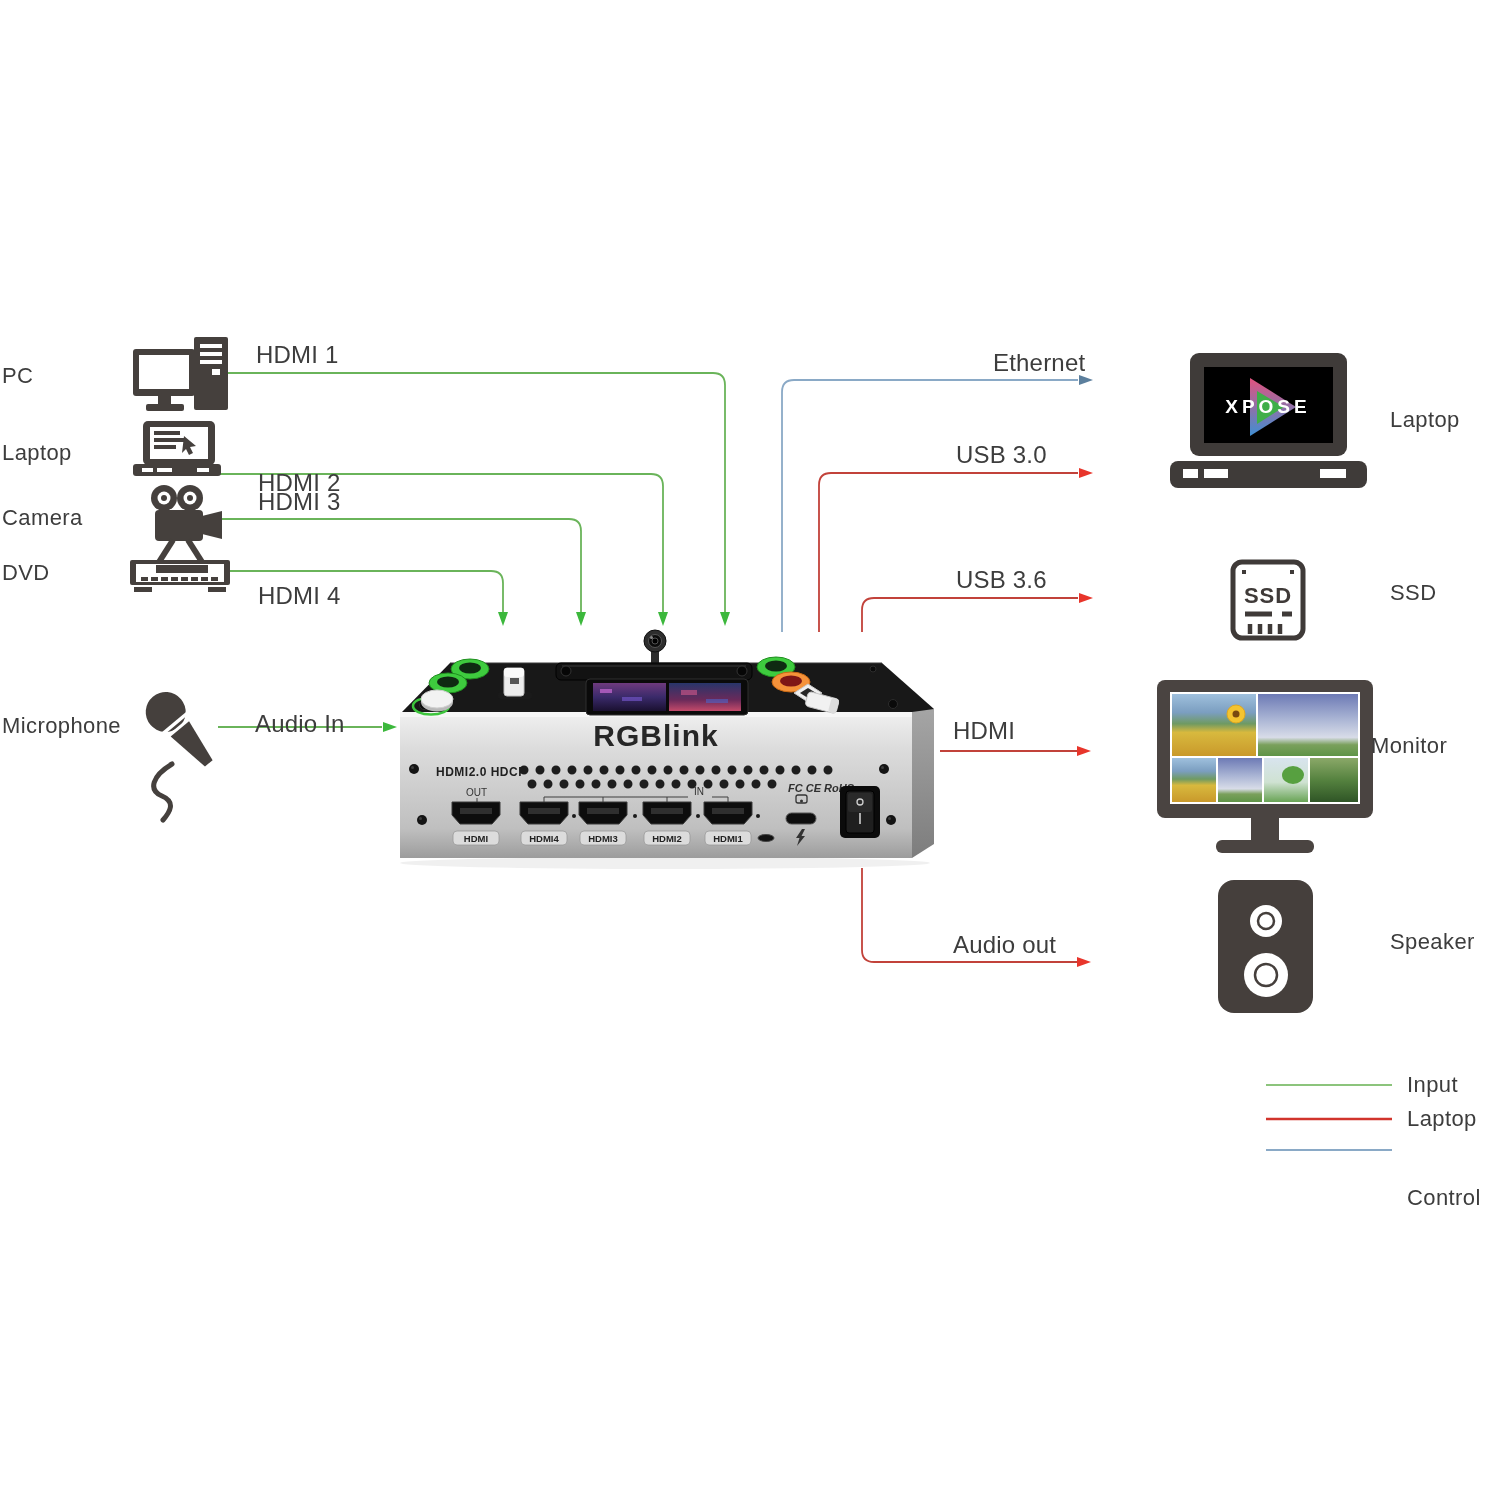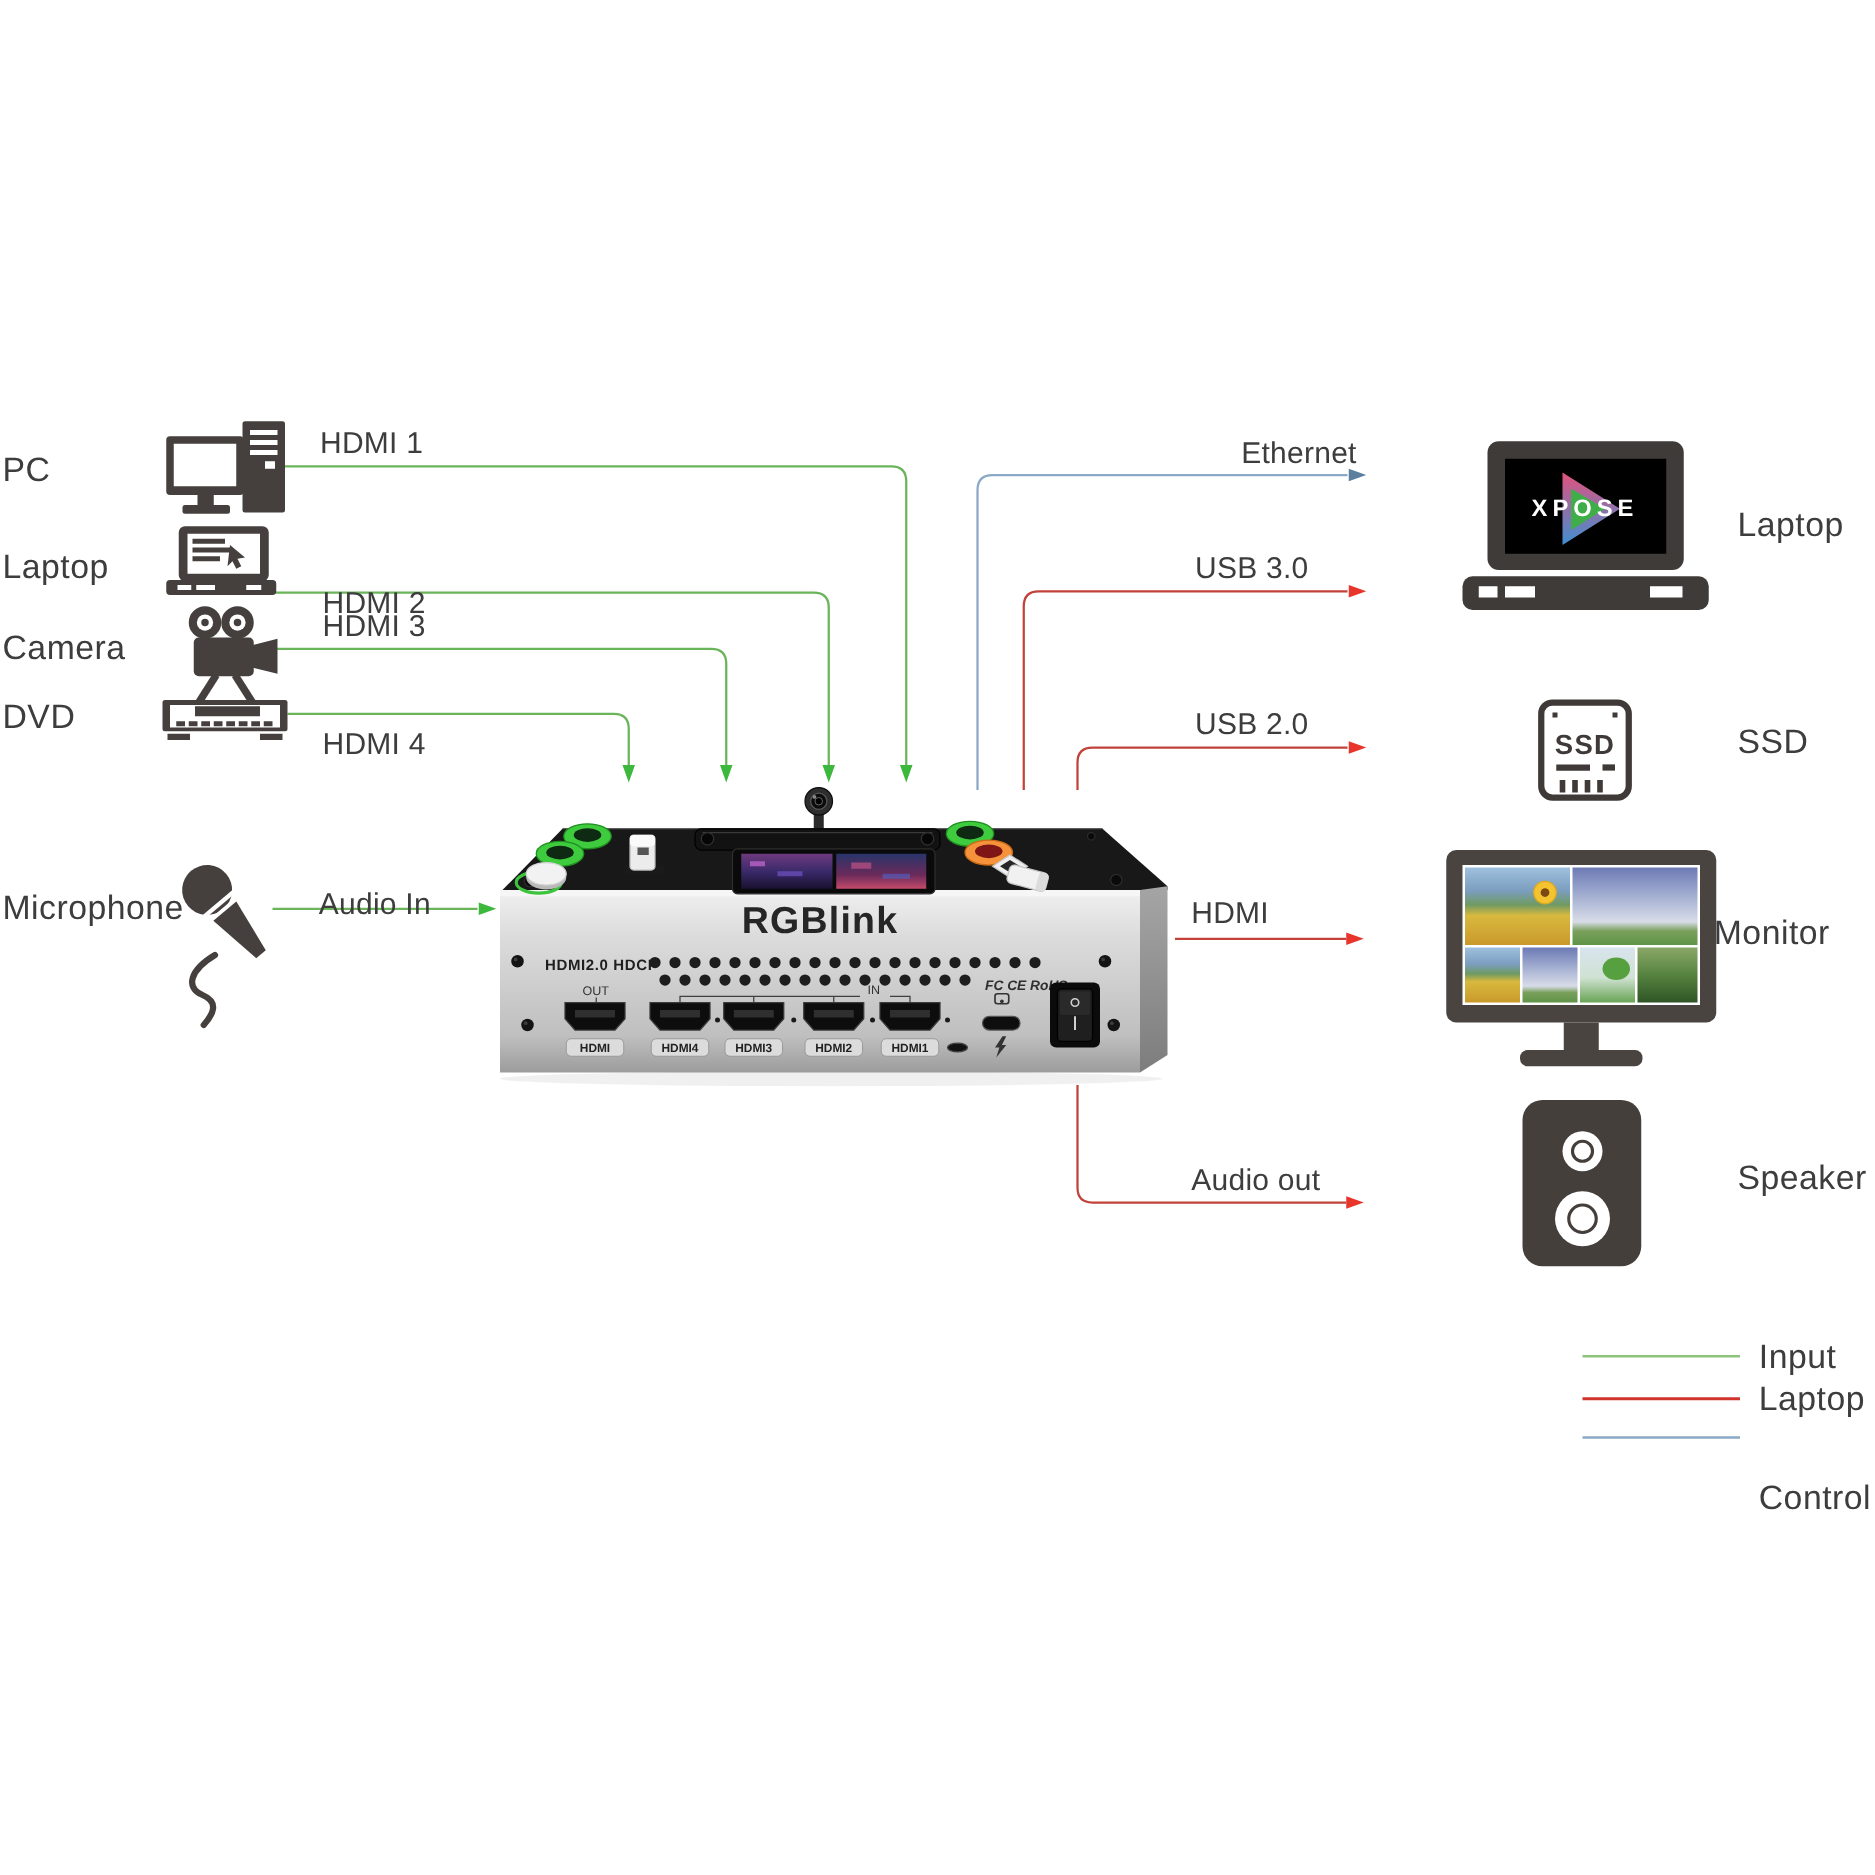--- a/index.html
+++ b/index.html
@@ -1,20 +1,20 @@
 <!DOCTYPE html>
 <html><head>
 <meta charset="utf-8">
 <style>
   html,body{margin:0;padding:0;width:1500px;height:1500px;background:#ffffff;}
   body{font-family:"Liberation Sans","DejaVu Sans",sans-serif;color:#3d3d3d;}
   .canvas{position:relative;width:1500px;height:1500px;background:#fff;overflow:hidden;}
   svg.layer{position:absolute;left:0;top:0;width:1500px;height:1500px;}
   .lbl{position:absolute;white-space:nowrap;color:#3d3d3d;}
-  .lbl-lg{font-size:27px;line-height:34px;letter-spacing:0.4px;}
+  .lbl-lg{font-size:22px;line-height:34px;letter-spacing:0.4px;}
   .lbl-md{font-size:24px;line-height:28px;letter-spacing:0.2px;}
 </style>
 </head>
 <body>
 
 <div class="canvas">
 
 <svg class="layer" viewBox="0 0 1500 1500">
   <defs>
     <linearGradient id="gradFront" x1="0" y1="0" x2="0" y2="1">
@@ -359,21 +359,21 @@
   <div class="lbl lbl-lg" style="left:2px;top:556px;">DVD</div>
   <div class="lbl lbl-lg" style="left:2px;top:709px;">Microphone</div>
 
   <div class="lbl lbl-md" style="left:256px;top:341px;">HDMI 1</div>
   <div class="lbl lbl-md" style="left:258px;top:444px;margin-top:25px;">HDMI 2</div>
   <div class="lbl lbl-md" style="left:258px;top:488px;">HDMI 3</div>
   <div class="lbl lbl-md" style="left:258px;top:534px;margin-top:48px;">HDMI 4</div>
   <div class="lbl lbl-md" style="left:255px;top:688px;margin-top:22px;">Audio In</div>
   <div class="lbl lbl-md" style="left:953px;top:349px;margin-left:40px;">Ethernet</div>
   <div class="lbl lbl-md" style="left:956px;top:441px;">USB 3.0</div>
-  <div class="lbl lbl-md" style="left:956px;top:566px;">USB 2.0</div>
+  <div class="lbl lbl-md" style="left:956px;top:566px;">USB 3.6</div>
   <div class="lbl lbl-md" style="left:953px;top:717px;">HDMI</div>
   <div class="lbl lbl-md" style="left:953px;top:931px;">Audio out</div>
 
   <div class="lbl lbl-lg" style="left:1390px;top:403px;">Laptop</div>
   <div class="lbl lbl-lg" style="left:1390px;top:576px;">SSD</div>
   <div class="lbl lbl-lg" style="left:1371px;top:729px;">Monitor</div>
   <div class="lbl lbl-lg" style="left:1390px;top:925px;">Speaker</div>
 
   <div class="lbl lbl-lg" style="left:1407px;top:1068px;">Input</div>
   <div class="lbl lbl-lg" style="left:1407px;top:1102px;">Laptop</div>

